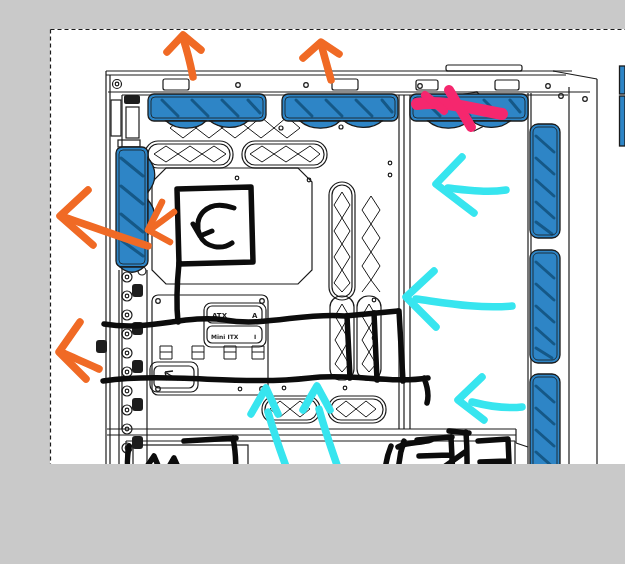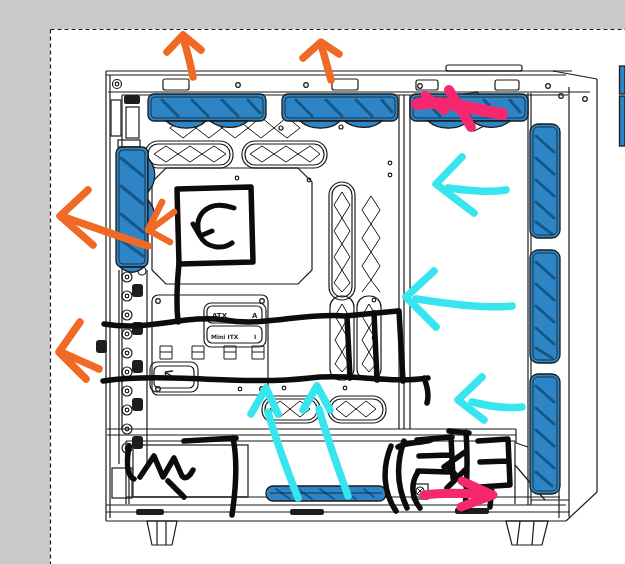--- a/index.html
+++ b/index.html
@@ -1,16 +1,16 @@
 <!DOCTYPE html>
 <html><head>
 <meta charset="utf-8">
 <style>
   html,body{margin:0;padding:0;background:#c9c9c9;font-family:"DejaVu Sans",sans-serif;}
-  .stage{position:relative;width:625px;height:564px;overflow:hidden;}
+  .stage{position:relative;width:625px;height:464px;overflow:hidden;}
   svg{display:block;}
   text{font-family:"DejaVu Sans",sans-serif;font-weight:bold;}
 </style>
 </head>
 <body>
 
 <div class="stage">
 <svg width="625" height="564" viewBox="0 0 625 564" xmlns="http://www.w3.org/2000/svg">
 
   <rect x="0" y="0" width="625" height="564" fill="#c9c9c9"></rect>

